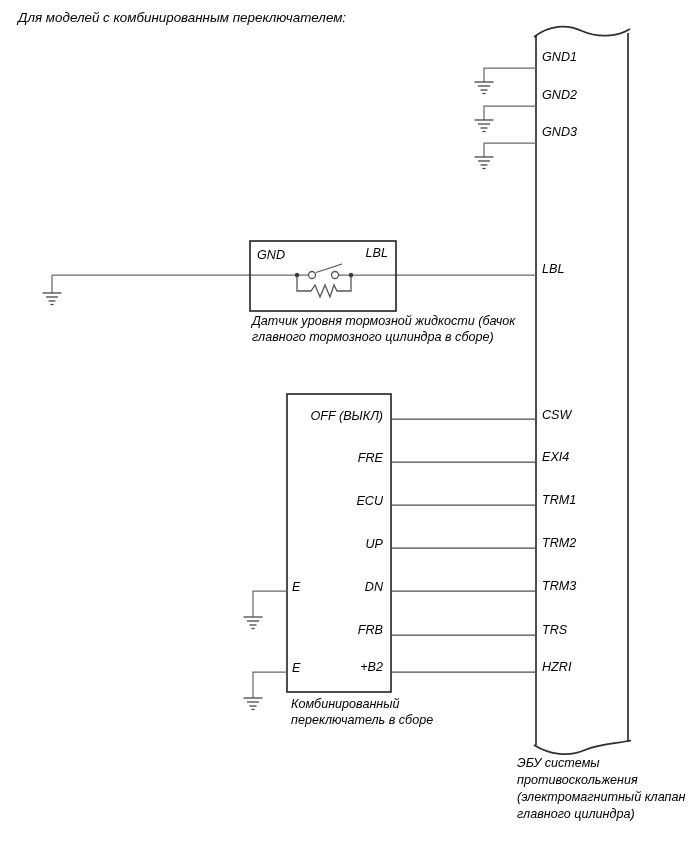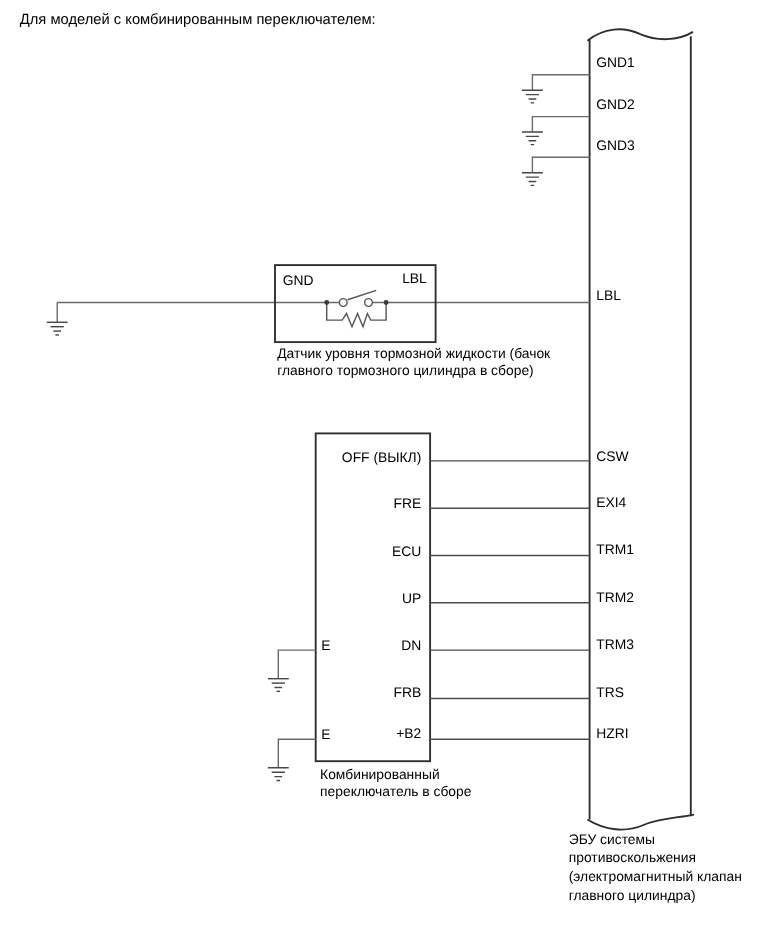--- a/index.html
+++ b/index.html
@@ -6,20 +6,21 @@
     margin: 0;
     padding: 0;
     background: #ffffff;
   }
   .page {
     position: relative;
     width: 688px;
     height: 852px;
     background: #ffffff;
     overflow: hidden;
+    font-style: italic;
   }
   svg text {
     fill: #000000;
     font-family: "Liberation Sans", sans-serif;
   }
   .t-title { font-size: 13.4px; }
   .t-pin   { font-size: 12.6px; }
   .t-cap   { font-size: 12.6px; }
   .wire    { stroke: #6a6a6a; stroke-width: 1.25; fill: none; }
   .wire-dk { stroke: #4e4e4e; stroke-width: 1.25; fill: none; }

